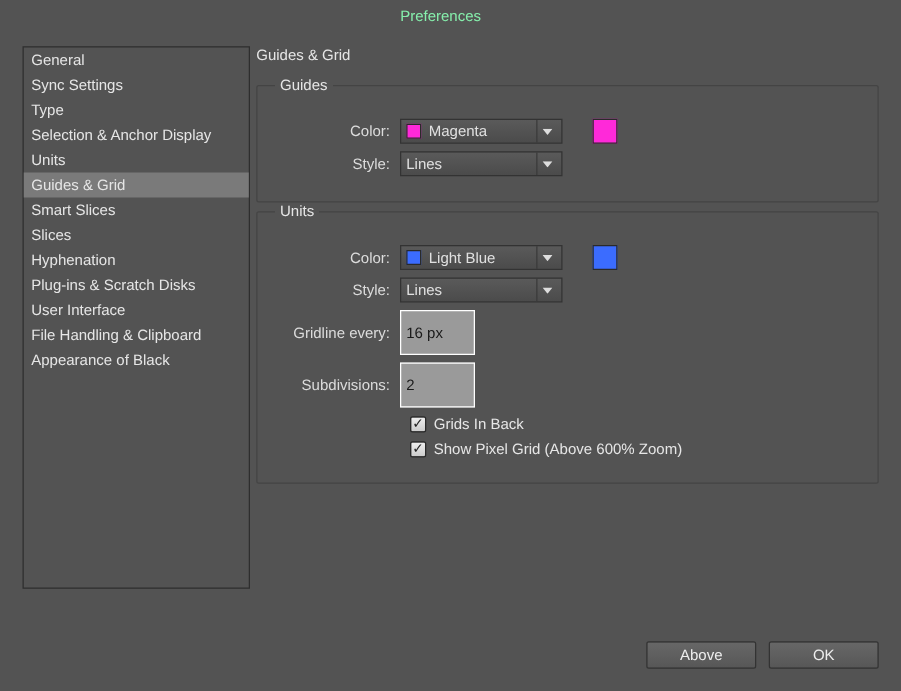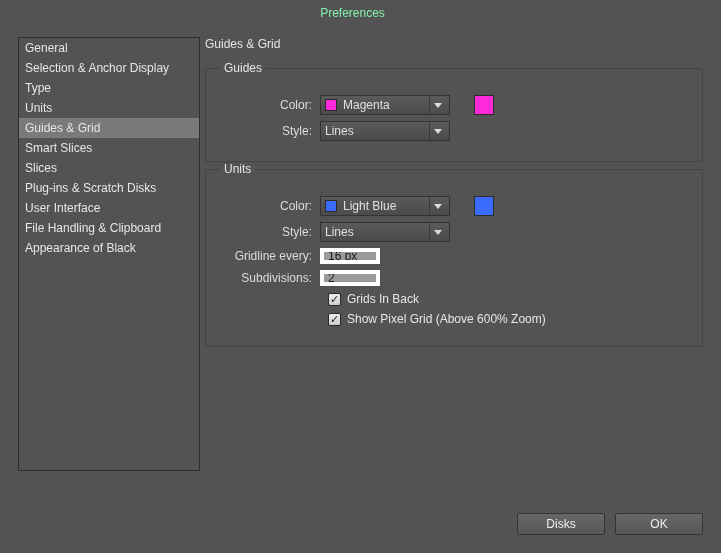--- a/index.html
+++ b/index.html
@@ -13,40 +13,42 @@
   fieldset.group { border:1px solid #444; border-radius:2px; padding:14px 14px 14px 14px; position:relative; }
   fieldset.group legend { padding:0 4px; color:#e6e6e6; font-size:12px; }
   .row { display:flex; align-items:center; margin:6px 0; }
   .lbl { width:100px; text-align:right; padding-right:8px; color:#dcdcdc; }
   .select { display:flex; align-items:center; width:130px; height:20px; background:linear-gradient(#5a5a5a,#4b4b4b); border:1px solid #333; padding:0 4px 0 4px; position:relative; }
   .select .swatch-in { width:12px; height:12px; margin-right:6px; border:1px solid #2a2a2a; }
   .select .sel-text { flex:1; color:#e0e0e0; font-size:12px; }
   .select .arrow { width:16px; height:100%; display:flex; align-items:center; justify-content:center; border-left:1px solid #3a3a3a; }
   .select .arrow svg { display:block; }
   .swatch-out { width:20px; height:20px; border:1px solid #2a2a2a; margin-left:24px; }
-  .text-input { width:60px; height:16px; background:#9a9a9a; border:4px solid #ffffff; color:#1a1a1a; padding:0 4px; font-size:12px; }
+  .text-input { width:60px; height:36px; background:#9a9a9a; border:1px solid #ffffff; color:#1a1a1a; padding:0 4px; font-size:12px; }
   .checkrow { display:flex; align-items:center; margin:6px 0 6px 108px; }
   .checkbox { width:13px; height:13px; border:1px solid #2a2a2a; background:linear-gradient(#eee,#ccc); border-radius:2px; margin-right:6px; display:flex; align-items:center; justify-content:center; }
   .checkbox.checked::after { content:"✓"; color:#222; font-size:11px; line-height:11px; }
   .button-bar { position:absolute; right:18px; bottom:18px; display:flex; gap:10px; }
   .btn { width:88px; height:22px; background:linear-gradient(#676767,#575757); border:1px solid #333; display:flex; align-items:center; justify-content:center; color:#eee; border-radius:2px; cursor:default; }
 </style>
 </head>
 <body>
 
 <div class="title">Preferences</div>
 
 <div class="sidebar" id="sidebar">
     <div class="sidebar-item">General</div>
+    <div class="sidebar-item">Sync Settings</div>
+    <div class="sidebar-item">Type</div>
     <div class="sidebar-item">Selection &amp; Anchor Display</div>
-    <div class="sidebar-item">Type</div>
     <div class="sidebar-item">Units</div>
     <div class="sidebar-item selected">Guides &amp; Grid</div>
     <div class="sidebar-item">Smart Slices</div>
     <div class="sidebar-item">Slices</div>
+    <div class="sidebar-item">Hyphenation</div>
     <div class="sidebar-item">Plug-ins &amp; Scratch Disks</div>
     <div class="sidebar-item">User Interface</div>
     <div class="sidebar-item">File Handling &amp; Clipboard</div>
     <div class="sidebar-item">Appearance of Black</div>
   </div>
 
 <div class="right">
   <div class="panel-title">Guides &amp; Grid</div>
 
   <fieldset class="group">
@@ -116,15 +118,15 @@
       <div>Grids In Back</div>
     </div>
     <div class="checkrow">
       <div class="checkbox checked"></div>
       <div>Show Pixel Grid (Above 600% Zoom)</div>
     </div>
   </fieldset>
 </div>
 
 <div class="button-bar">
-  <div class="btn">Disks</div>
+  <div class="btn">Above</div>
   <div class="btn">OK</div>
 </div>
 
 </body></html>

